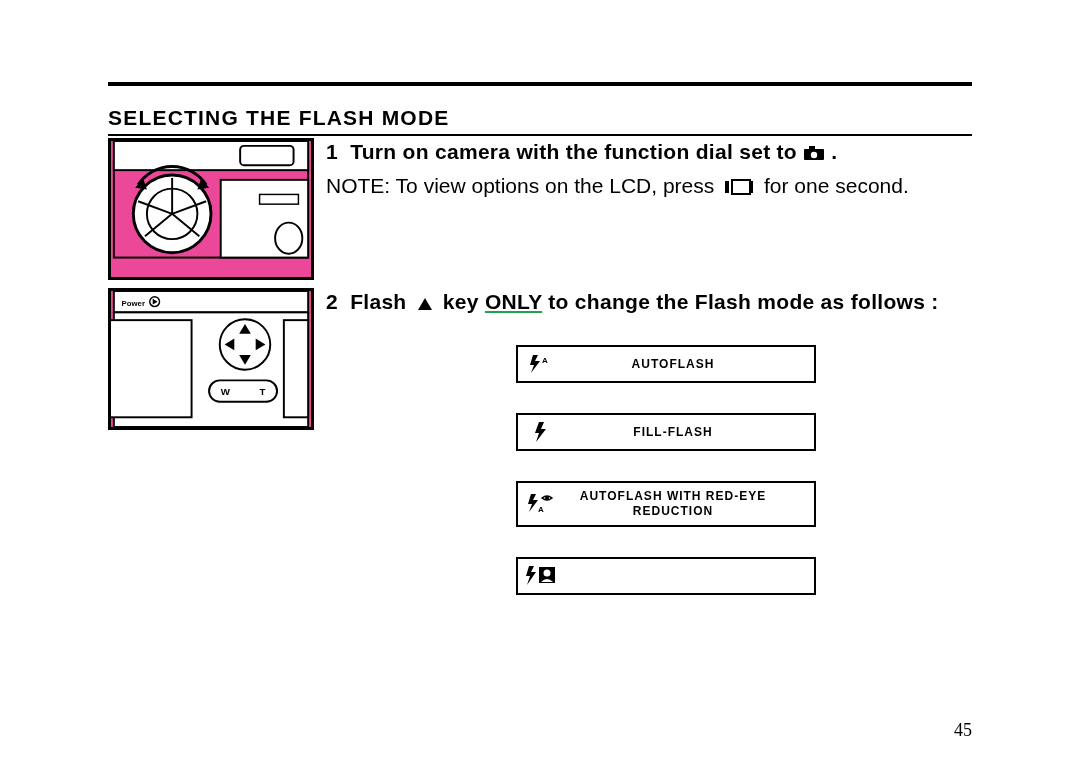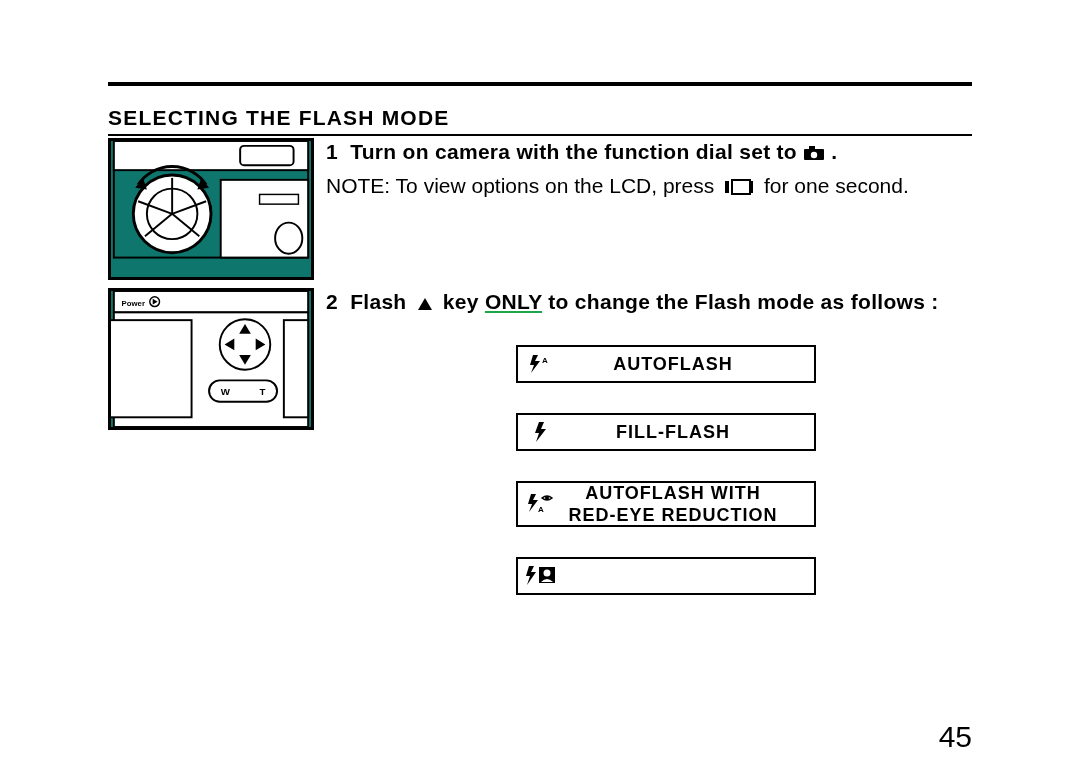--- a/index.html
+++ b/index.html
@@ -37,21 +37,21 @@
     align-items: flex-start;
   }
   .illus {
     width: 206px;
     height: 142px;
     border: 3px solid #000;
     flex: 0 0 206px;
     margin-right: 12px;
     position: relative;
     overflow: hidden;
-    background: #0f766e;
+    background: #ec4899;
   }
   .illus svg { width: 100%; height: 100%; display: block; }
   .step-body { flex: 1; }
   .step-line {
     font-family: Arial, sans-serif;
     font-weight: 900;
     font-size: 21px;
     line-height: 1.3;
     letter-spacing: 0.3px;
     margin-bottom: 4px;
@@ -95,33 +95,33 @@
     display: flex;
     align-items: center;
     justify-content: center;
     font-size: 18px;
     font-weight: 700;
   }
   .mode-icon svg { display: block; }
   .mode-label {
     font-family: Arial, sans-serif;
     font-weight: 900;
-    font-size: 18px;
+    font-size: 12px;
     letter-spacing: 1px;
     text-align: center;
     flex: 1;
     padding-right: 30px;
     line-height: 1.25;
   }
   .pageno {
     position: absolute;
     right: 108px;
     top: 720px;
-    font-family: Liberation Sans, sans-serif;
-    font-size: 30px;
+    font-family: Liberation Serif, serif;
+    font-size: 18px;
   }
   .gap1 { height: 8px; }
 </style>
 </head>
 <body>
 
 <div class="page">
   <div class="top-rule"></div>
 
   <div class="section-title">SELECTING THE FLASH MODE</div>

